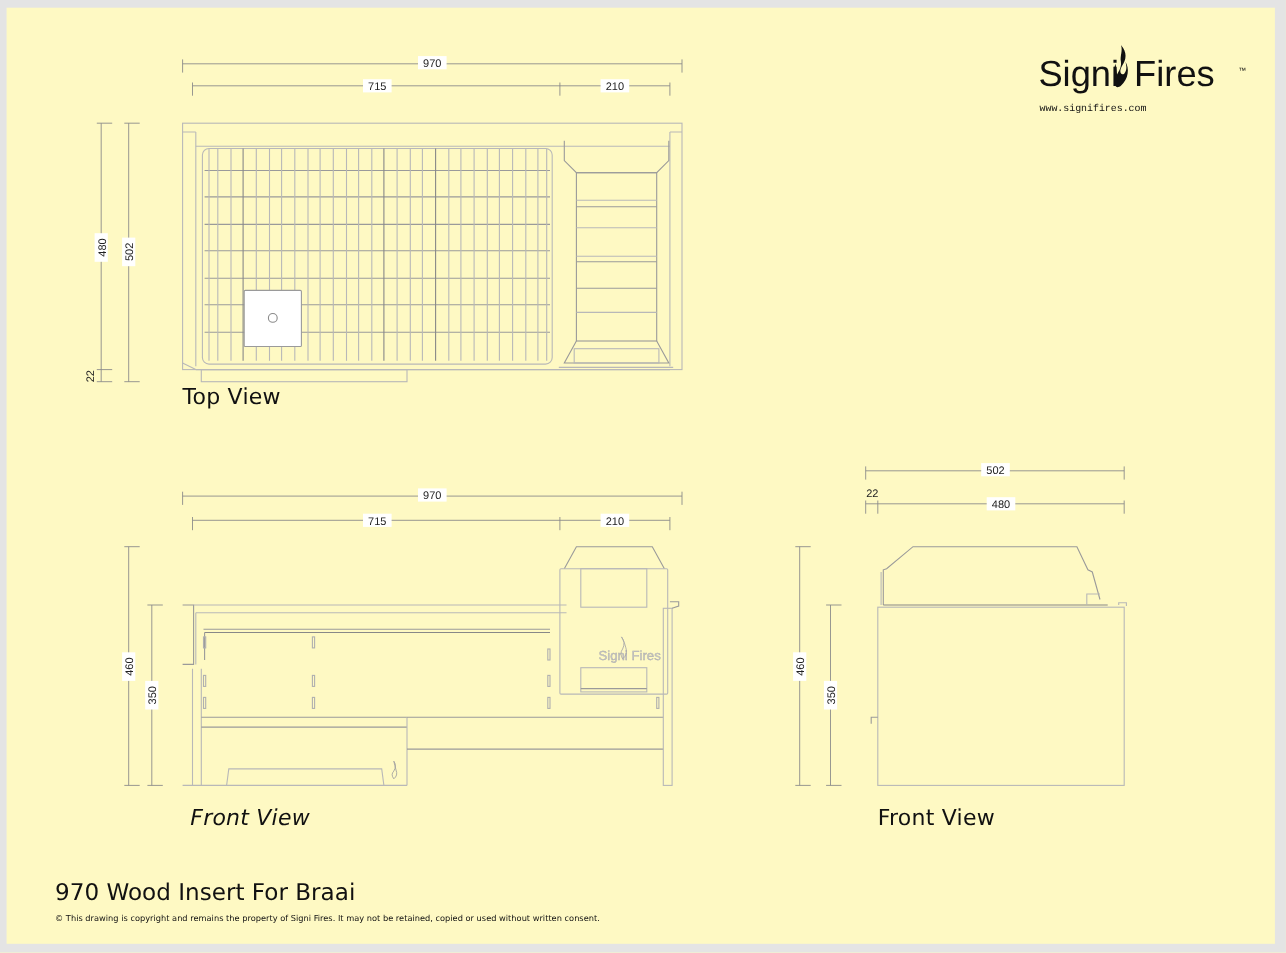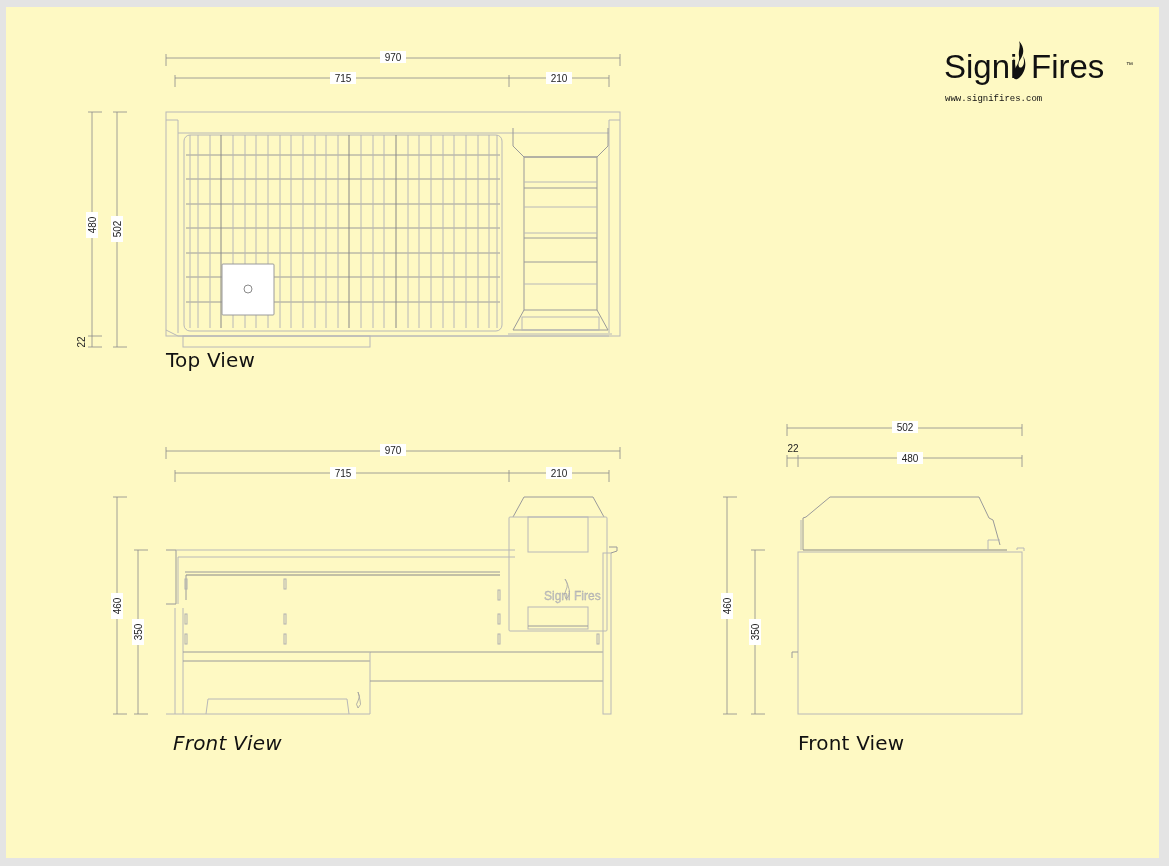--- a/index.html
+++ b/index.html
@@ -286,13 +286,15 @@
     </svg>
     <span class="word w2">Fires</span>
     <span class="tm">™</span>
     <span class="url">www.signifires.com</span>
   </div>
 
   <div class="view-label" style="left:160px; top:341px;">Top View</div>
   <div class="view-label" style="left:167px; top:724px;font-style:italic;">Front View</div>
   <div class="view-label" style="left:792px; top:724px;">Front View</div>
 
+  <div class="title">970 Wood Insert For Braai</div>
+  <div class="copyright">© This drawing is copyright and remains the property of Signi Fires. It may not be retained, copied or used without written consent.</div>
 </div>
 
 </body></html>

